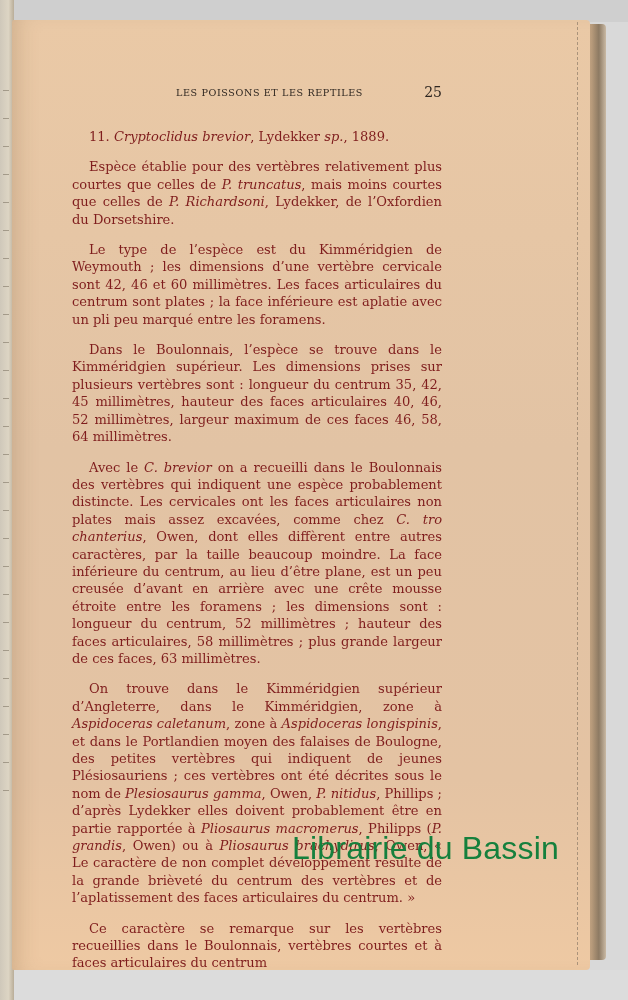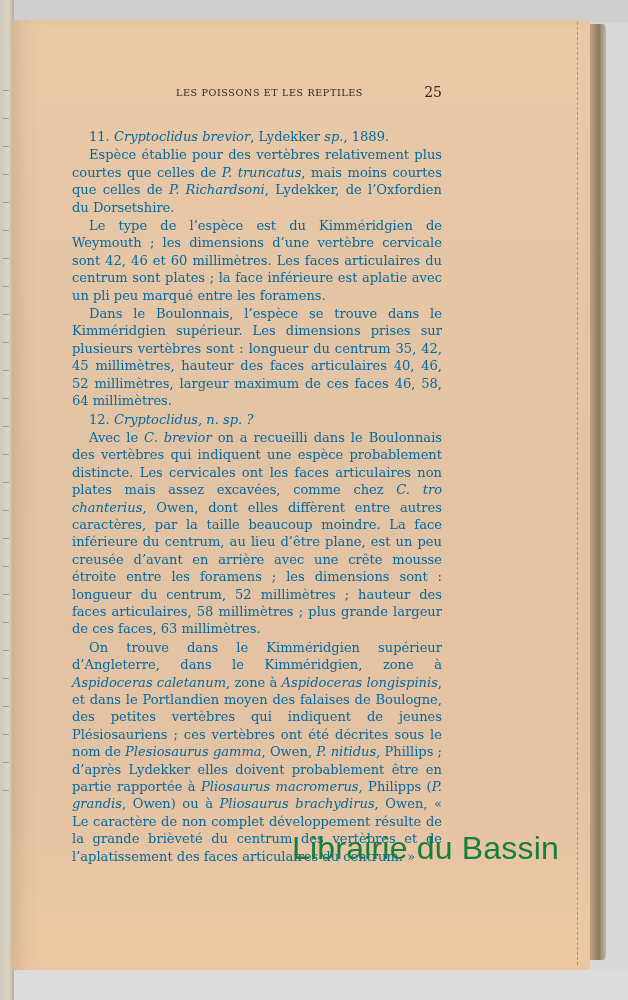--- a/index.html
+++ b/index.html
@@ -35,24 +35,24 @@
     position: absolute; left: 170px; top: 87px; width: 272px; height: 16px;
   }
   .running-head {
     position: absolute; left: 6px; top: 0; font-size: 9.6px; letter-spacing: .6px; color: #2e2620;
   }
   .page-number {
     position: absolute; right: 0; top: -3px; font-size: 14px; color: #2e2620;
   }
   .text-block {
     position: absolute; left: 72px; top: 128px; width: 370px;
-    font-size: 13.05px; line-height: 17.4px; color: #0369a1; text-align: justify;
+    font-size: 13.05px; line-height: 17.4px; color: #7f1d1d; text-align: justify;
   }
   .para { margin: 0; text-indent: 17px; }
-  .para + .para { margin-top: 1px; }
+  .para + .para { margin-top: 13px; }
   .para i { font-style: italic; }
   .watermark {
     position: absolute; left: 292px; top: 830px;
     font-family: "Liberation Sans", sans-serif; font-size: 32px; color: #1f5cff;
     letter-spacing: .2px; white-space: nowrap;
   }
 </style>
 </head>
 <body>
 
@@ -94,18 +94,18 @@
 <div class="header">
   <span class="running-head">LES POISSONS ET LES REPTILES</span>
   <span class="page-number">25</span>
 </div>
 
 <div class="text-block" id="text-block">
     <p class="para"><span>11. </span><i>Cryptoclidus brevior</i><span>, Lydekker </span><i>sp.</i><span>, 1889.</span></p>
     <p class="para"><span>Espèce établie pour des vertèbres relativement plus courtes que celles de </span><i>P. truncatus</i><span>, mais moins courtes que celles de </span><i>P. Richardsoni</i><span>, Lydekker, de l’Oxfordien du Dorsetshire.</span></p>
     <p class="para"><span>Le type de l’espèce est du Kimméridgien de Weymouth ; les dimensions d’une vertèbre cervicale sont 42, 46 et 60 millimètres. Les faces articulaires du centrum sont plates ; la face inférieure est aplatie avec un pli peu marqué entre les foramens.</span></p>
     <p class="para"><span>Dans le Boulonnais, l’espèce se trouve dans le Kimméridgien supérieur. Les dimensions prises sur plusieurs vertèbres sont : longueur du centrum 35, 42, 45 millimètres, hauteur des faces articulaires 40, 46, 52 millimètres, largeur maximum de ces faces 46, 58, 64 millimètres.</span></p>
-    <p class="para"><span>12. </span><i>Cryptoclidus, n. sp. ?</i></p>
     <p class="para"><span>Avec le </span><i>C. brevior</i><span> on a recueilli dans le Boulonnais des vertèbres qui indiquent une espèce probablement distincte. Les cervicales ont les faces articulaires non plates mais assez excavées, comme chez </span><i>C. tro chanterius</i><span>, Owen, dont elles diffèrent entre autres caractères, par la taille beaucoup moindre. La face inférieure du centrum, au lieu d’être plane, est un peu creusée d’avant en arrière avec une crête mousse étroite entre les foramens ; les dimensions sont : longueur du centrum, 52 millimètres ; hauteur des faces articulaires, 58 millimètres ; plus grande largeur de ces faces, 63 millimètres.</span></p>
     <p class="para"><span>On trouve dans le Kimméridgien supérieur d’Angleterre, dans le Kimméridgien, zone à </span><i>Aspidoceras caletanum</i><span>, zone à </span><i>Aspidoceras longispinis</i><span>, et dans le Portlandien moyen des falaises de Boulogne, des petites vertèbres qui indiquent de jeunes Plésiosauriens ; ces vertèbres ont été décrites sous le nom de </span><i>Plesiosaurus gamma</i><span>, Owen, </span><i>P. nitidus</i><span>, Phillips ; d’après Lydekker elles doivent probablement être en partie rapportée à </span><i>Pliosaurus macromerus</i><span>, Philipps (</span><i>P. grandis</i><span>, Owen) ou à </span><i>Pliosaurus brachydirus</i><span>, Owen, « Le caractère de non complet développement résulte de la grande brièveté du centrum des vertèbres et de l’aplatissement des faces articulaires du centrum. »</span></p>
+    <p class="para"><span>Ce caractère se remarque sur les vertèbres recueillies dans le Boulonnais, vertèbres courtes et à faces articulaires du centrum</span></p>
   </div>
 
 <div class="watermark" style="color: #15803d;">Librairie du Bassin</div>
 
 </body></html>

